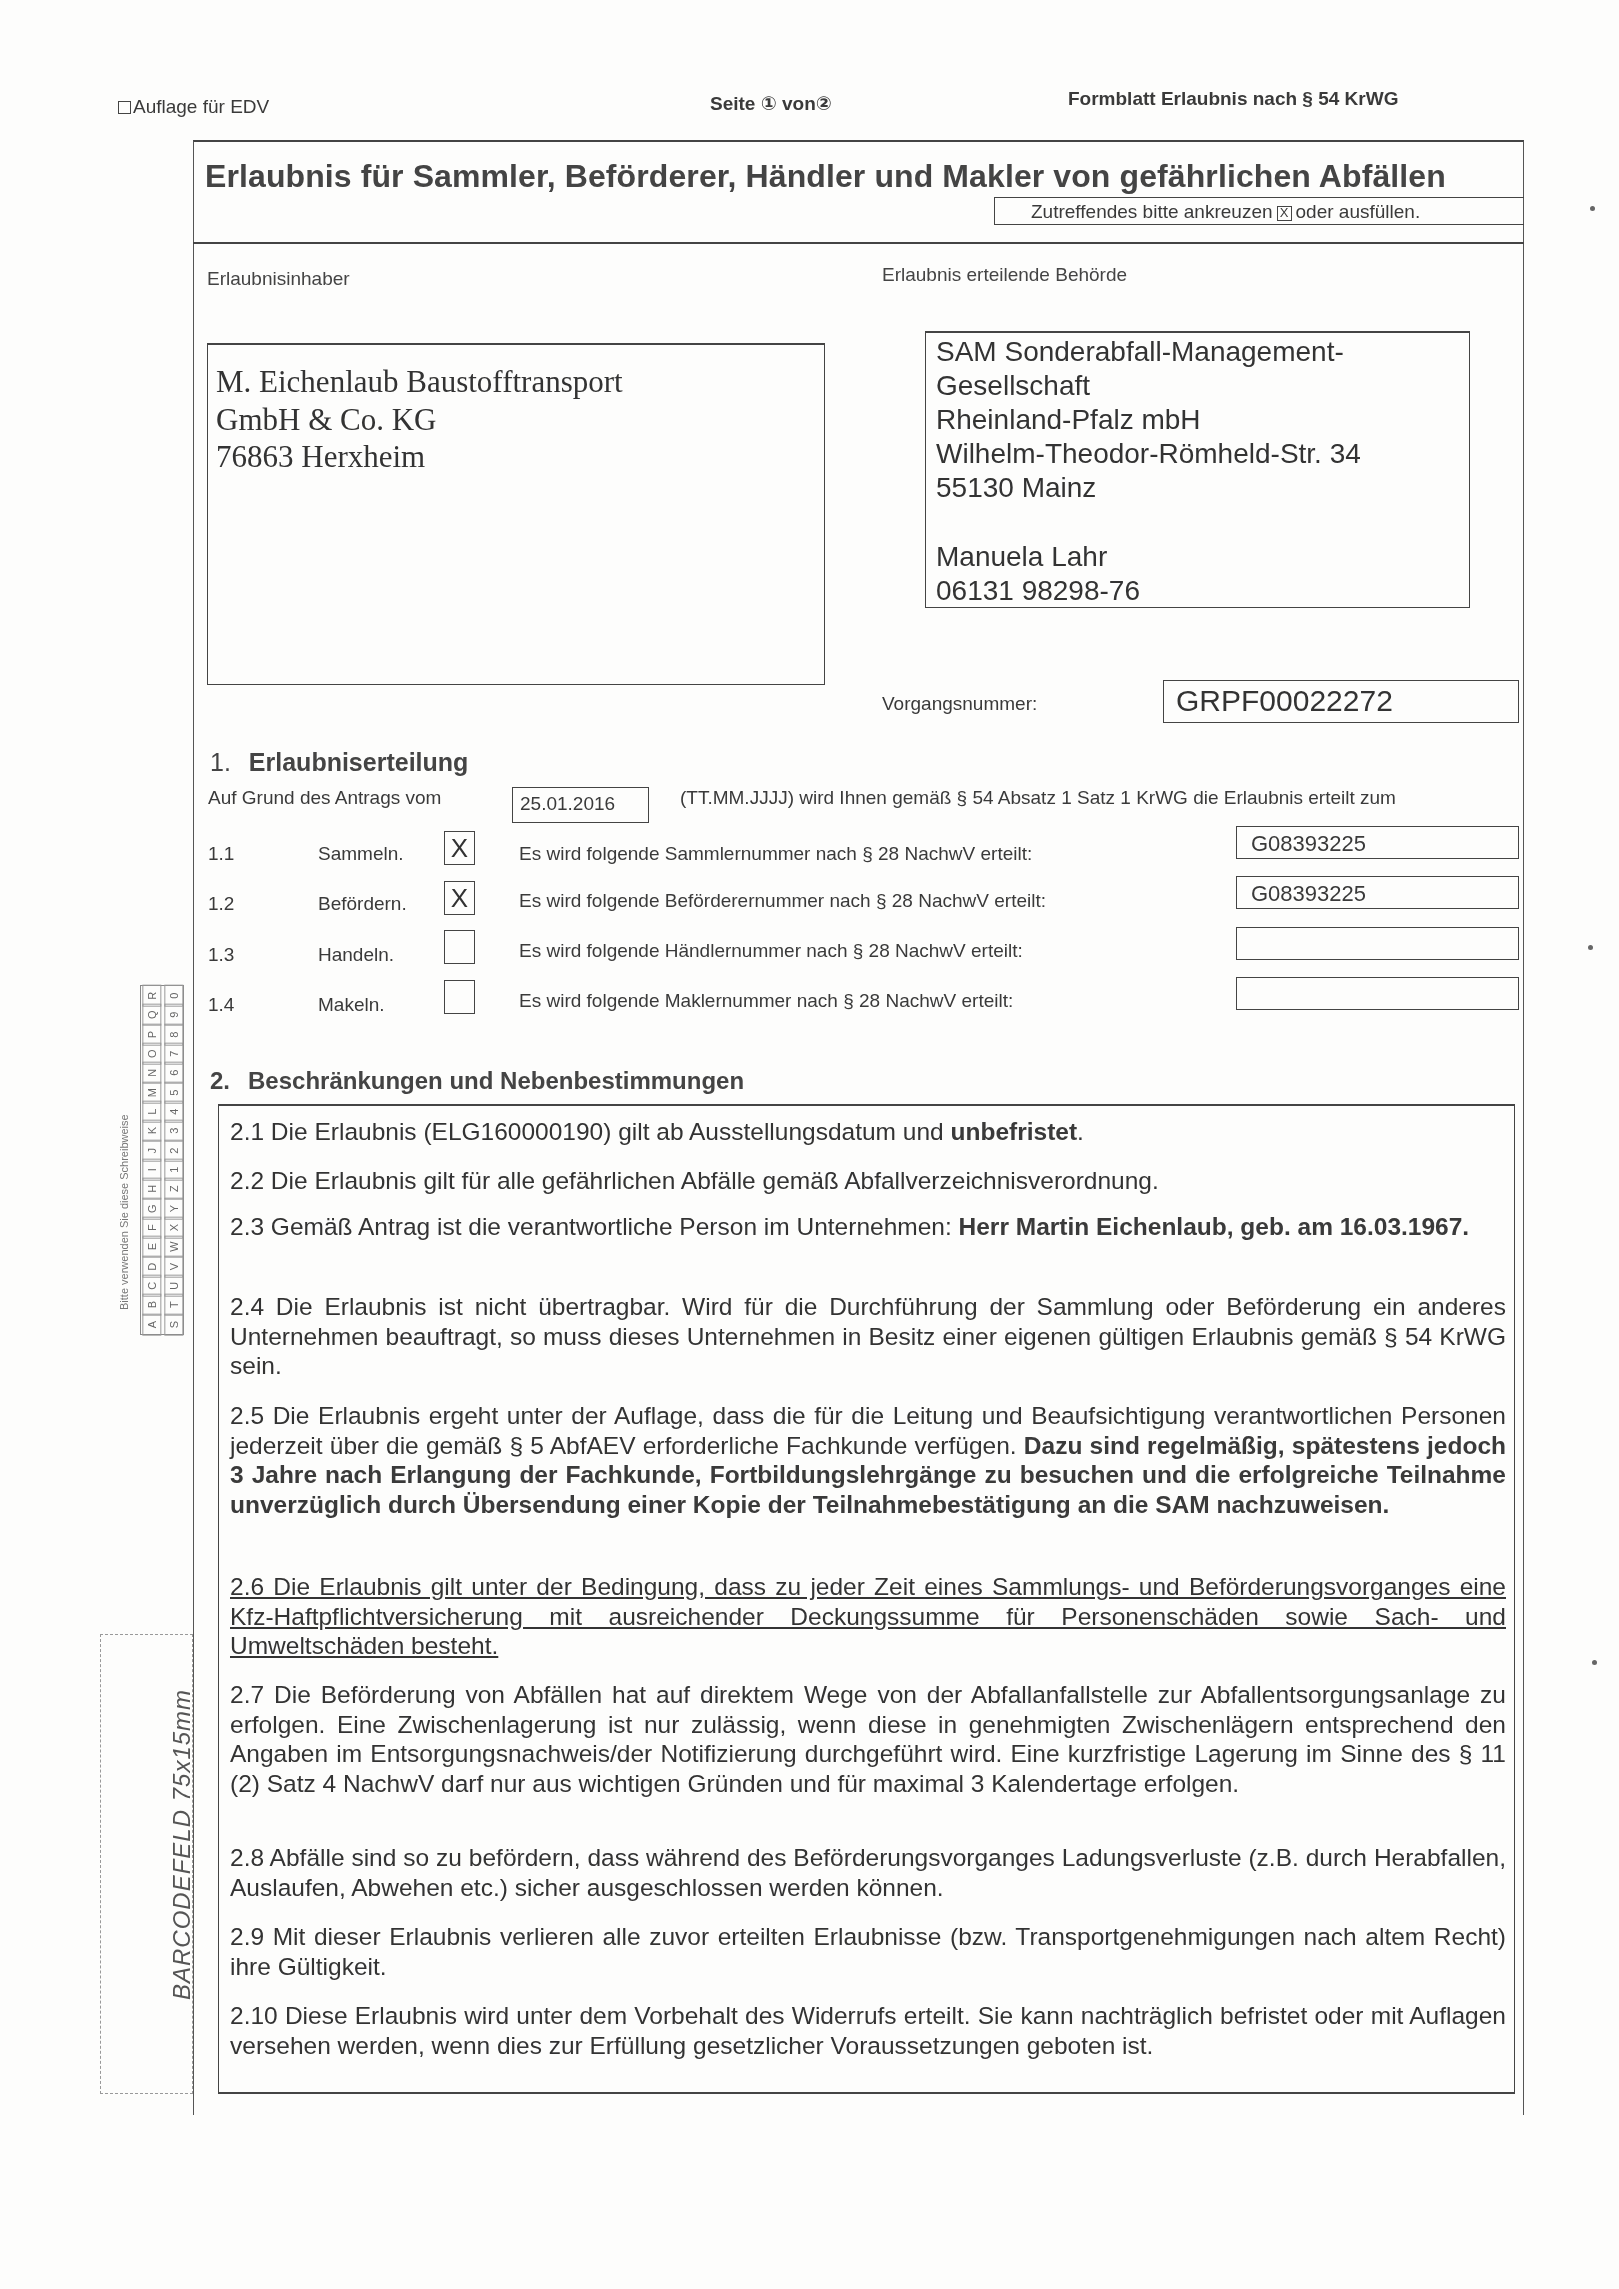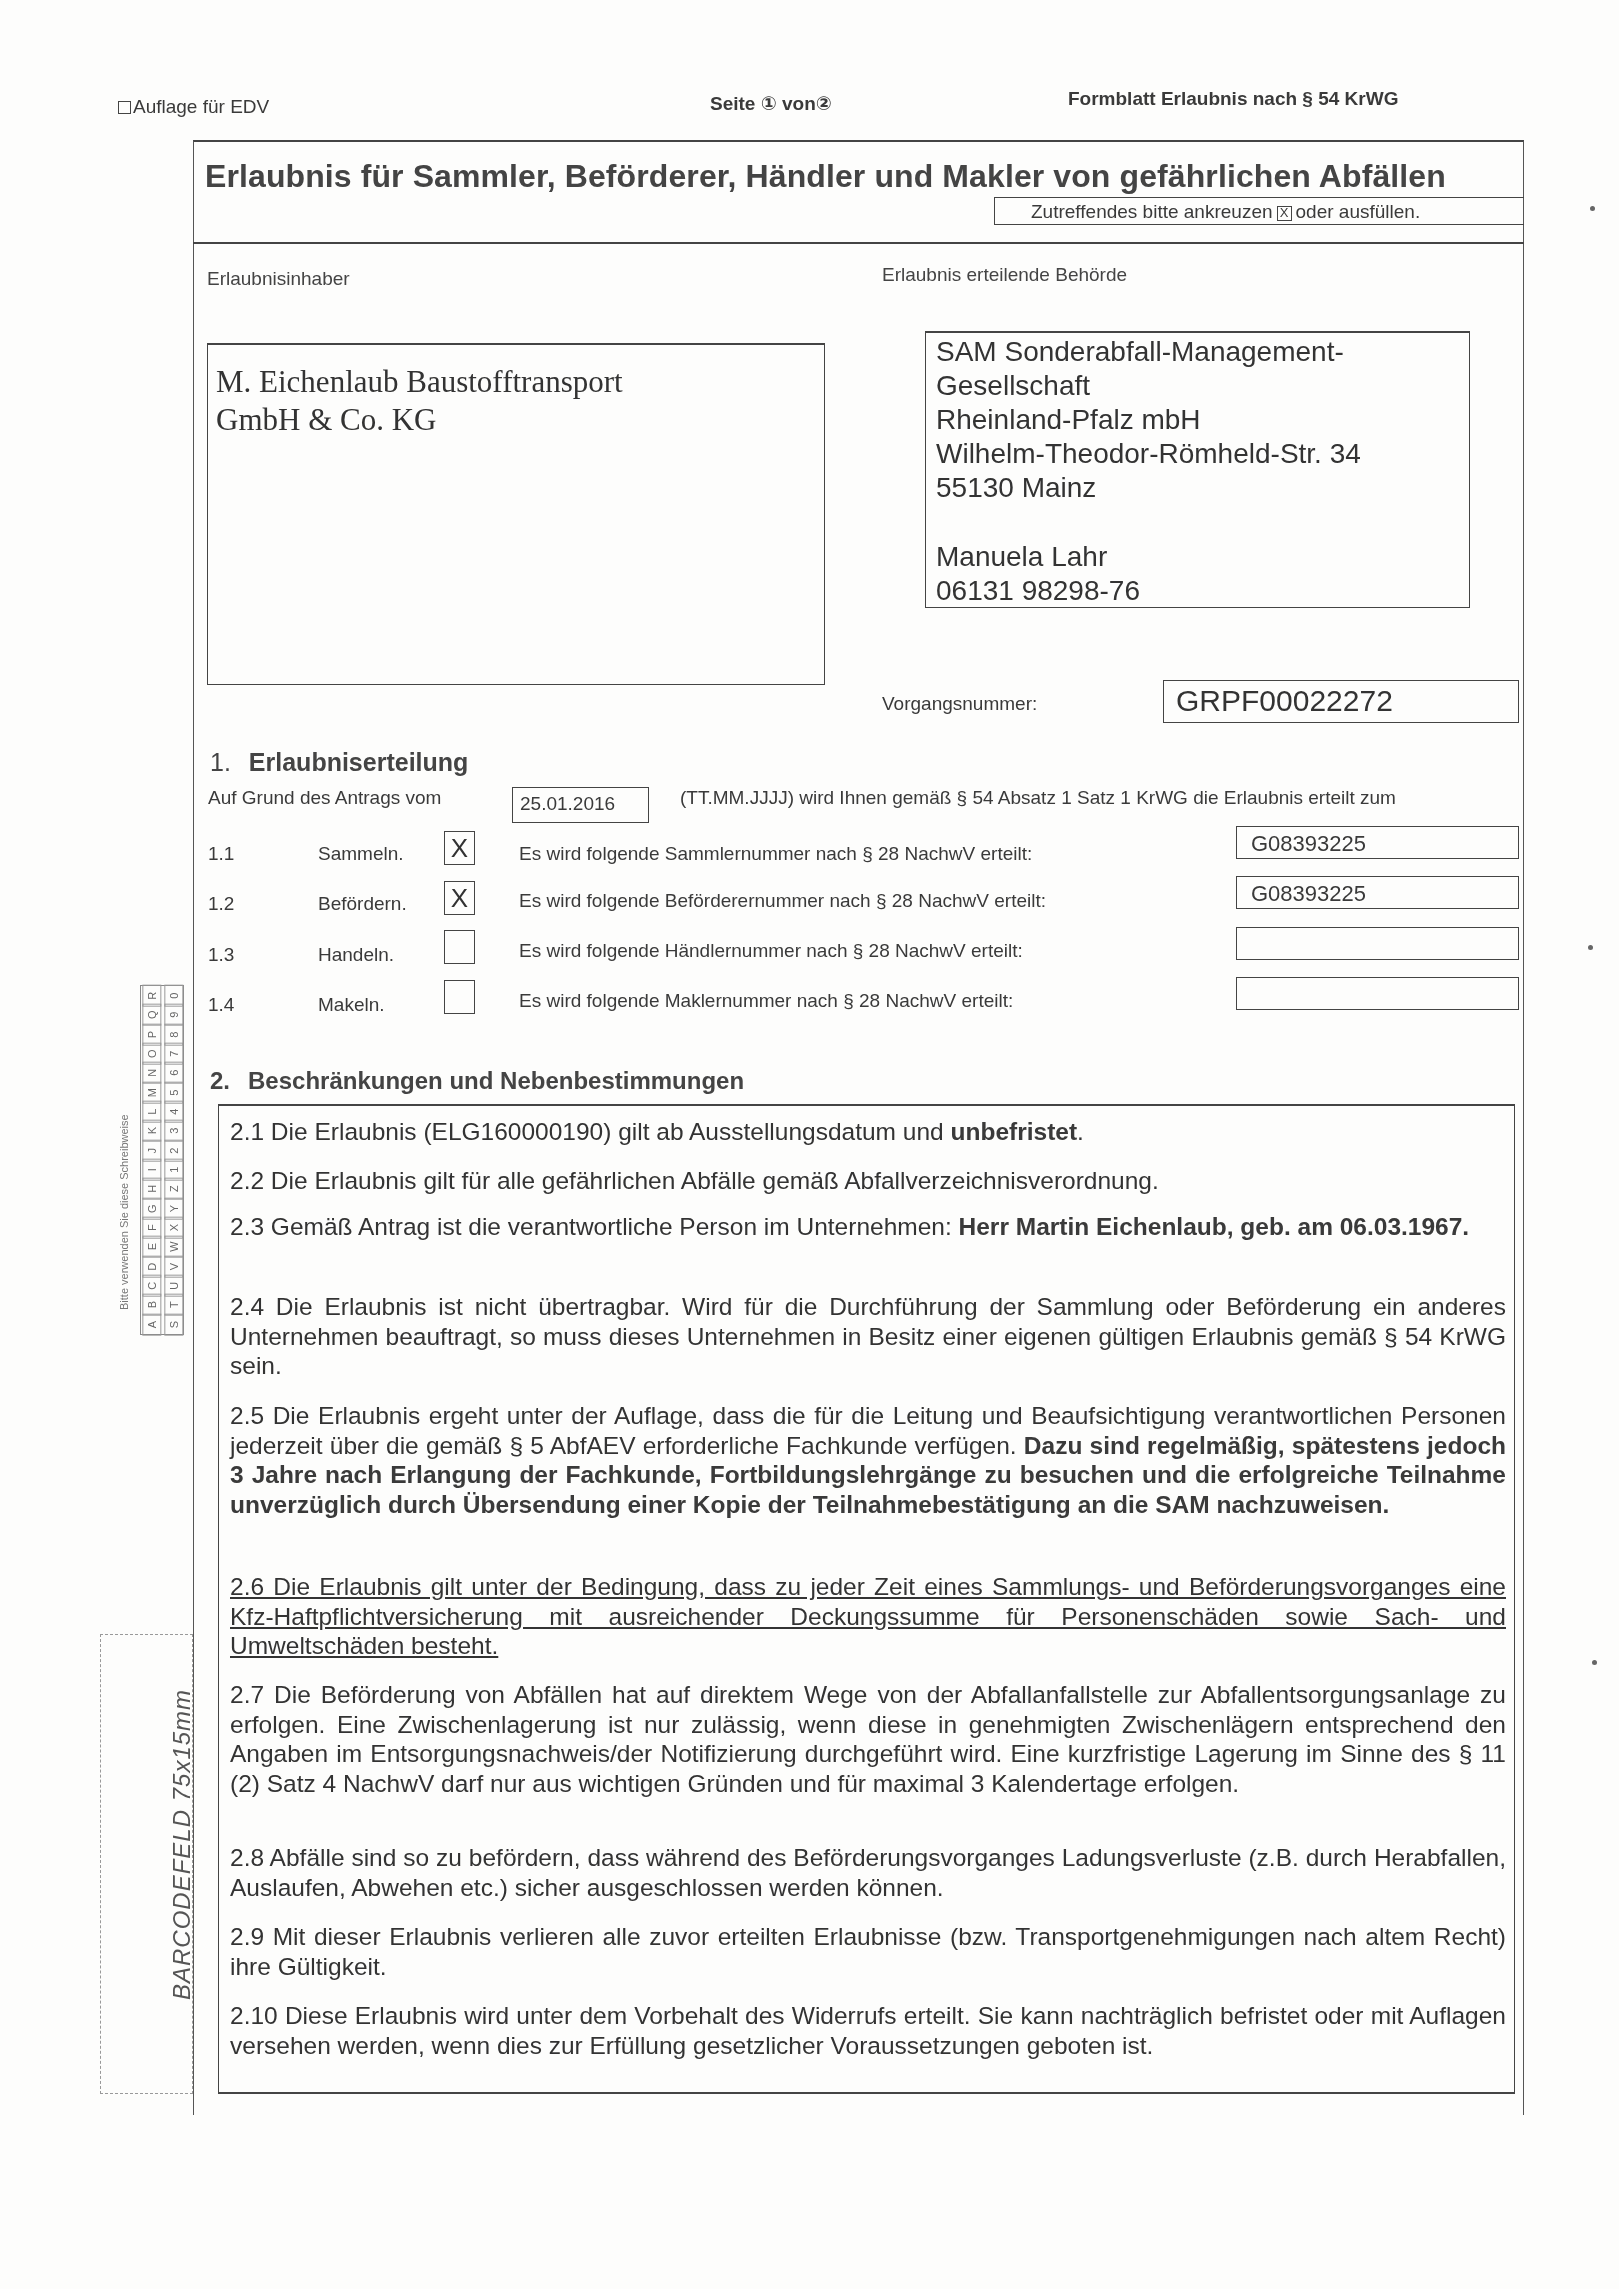--- a/index.html
+++ b/index.html
@@ -70,20 +70,21 @@
 <div class="abs main-title">Erlaubnis für Sammler, Beförderer, Händler und Makler von gefährlichen Abfällen</div>
 <div class="abs hint-box">
   <span>Zutreffendes bitte ankreuzen</span><span class="xbox">X</span><span>oder ausfüllen.</span>
 </div>
 
 <div class="abs label-sm" style="left:207px; top:268px;">Erlaubnisinhaber</div>
 <div class="abs holder-box"></div>
 <div class="abs holder-text">
   <div>M. Eichenlaub Baustofftransport</div>
   <div>GmbH &amp; Co. KG</div>
+  <div>76863 Herxheim</div>
 </div>
 
 <div class="abs label-sm" style="left:882px; top:264px;">Erlaubnis erteilende Behörde</div>
 <div class="abs authority-box"></div>
 <div class="abs authority-text">
   <div>SAM Sonderabfall-Management-</div>
   <div>Gesellschaft</div>
   <div>Rheinland-Pfalz mbH</div>
   <div>Wilhelm-Theodor-Römheld-Str. 34</div>
   <div>55130 Mainz</div>
@@ -123,21 +124,21 @@
 <div class="abs row-label" style="left:307px; top:994px;">Makeln.</div>
 <div class="abs chk" style="left:444px; top:980px;"></div>
 <div class="abs row-desc" style="left:519px; top:990px;">Es wird folgende Maklernummer nach § 28 NachwV erteilt:</div>
 <div class="abs num-box" style="left:1236px; top:977px;"></div>
 
 <div class="abs sec2-title"><span class="num">2.</span><span>Beschränkungen und Nebenbestimmungen</span></div>
 <div class="abs sec2-box"></div>
 
 <div class="clause" style="top:1117px;"><span>2.1 Die Erlaubnis (ELG160000190) gilt ab Ausstellungsdatum und </span><b>unbefristet</b><span>.</span></div>
 <div class="clause" style="top:1166px;">2.2 Die Erlaubnis gilt für alle gefährlichen Abfälle gemäß Abfallverzeichnisverordnung.</div>
-<div class="clause" style="top:1212px;"><span>2.3 Gemäß Antrag ist die verantwortliche Person im Unternehmen: </span><b>Herr Martin Eichenlaub, geb. am 06.03.1967.</b></div>
+<div class="clause" style="top:1212px;"><span>2.3 Gemäß Antrag ist die verantwortliche Person im Unternehmen: </span><b>Herr Martin Eichenlaub, geb. am 16.03.1967.</b></div>
 <div class="clause" style="top:1292px;">2.4 Die Erlaubnis ist nicht übertragbar. Wird für die Durchführung der Sammlung oder Beförderung ein anderes Unternehmen beauftragt, so muss dieses Unternehmen in Besitz einer eigenen gültigen Erlaubnis gemäß § 54 KrWG sein.</div>
 <div class="clause" style="top:1401px;"><span>2.5 Die Erlaubnis ergeht unter der Auflage, dass die für die Leitung und Beaufsichtigung verantwortlichen Personen jederzeit über die gemäß § 5 AbfAEV erforderliche Fachkunde verfügen. </span><b>Dazu sind regelmäßig, spätestens jedoch 3 Jahre nach Erlangung der Fachkunde, Fortbildungslehrgänge zu besuchen und die erfolgreiche Teilnahme unverzüglich durch Übersendung einer Kopie der Teilnahmebestätigung an die SAM nachzuweisen.</b></div>
 <div class="clause" style="top:1572px;text-decoration:underline;">2.6 Die Erlaubnis gilt unter der Bedingung, dass zu jeder Zeit eines Sammlungs- und Beförderungsvorganges eine Kfz-Haftpflichtversicherung mit ausreichender Deckungssumme für Personenschäden sowie Sach- und Umweltschäden besteht.</div>
 <div class="clause" style="top:1680px;">2.7 Die Beförderung von Abfällen hat auf direktem Wege von der Abfallanfallstelle zur Abfallentsorgungsanlage zu erfolgen. Eine Zwischenlagerung ist nur zulässig, wenn diese in genehmigten Zwischenlägern entsprechend den Angaben im Entsorgungsnachweis/der Notifizierung durchgeführt wird. Eine kurzfristige Lagerung im Sinne des § 11 (2) Satz 4 NachwV darf nur aus wichtigen Gründen und für maximal 3 Kalendertage erfolgen.</div>
 <div class="clause" style="top:1843px;">2.8 Abfälle sind so zu befördern, dass während des Beförderungsvorganges Ladungsverluste (z.B. durch Herabfallen, Auslaufen, Abwehen etc.) sicher ausgeschlossen werden können.</div>
 <div class="clause" style="top:1922px;">2.9 Mit dieser Erlaubnis verlieren alle zuvor erteilten Erlaubnisse (bzw. Transportgenehmigungen nach altem Recht) ihre Gültigkeit.</div>
 <div class="clause" style="top:2001px;">2.10 Diese Erlaubnis wird unter dem Vorbehalt des Widerrufs erteilt. Sie kann nachträglich befristet oder mit Auflagen versehen werden, wenn dies zur Erfüllung gesetzlicher Voraussetzungen geboten ist.</div>
 
 <div class="abs grid-caption" style="left:118px; top:1310px;">Bitte verwenden Sie diese Schreibweise</div>
 <div class="abs letter-grid" id="letter-grid">

